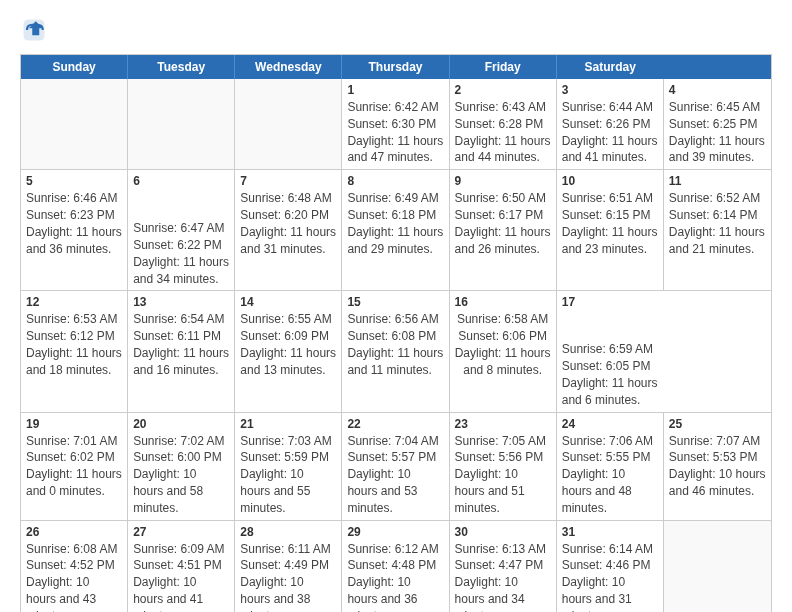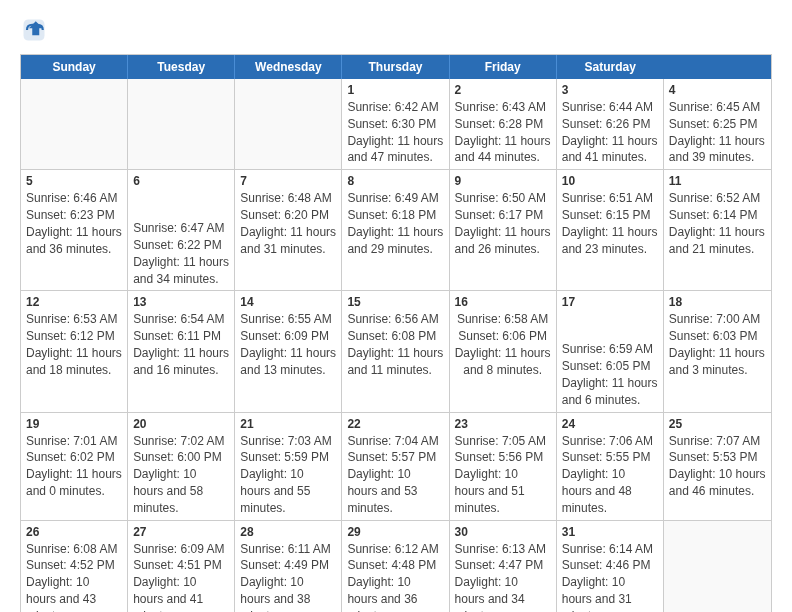--- a/index.html
+++ b/index.html
@@ -246,26 +246,20 @@
             <div class="day-info" style="white-space: pre-line; text-align: center;">Sunrise: 6:58 AM
 Sunset: 6:06 PM
 Daylight: 11 hours and 8 minutes.</div>
           </div>
           <div class="day-cell">
             <span class="day-number">17</span>
             <div class="day-info" style="white-space: pre-line; margin-top: 32px;">Sunrise: 6:59 AM
 Sunset: 6:05 PM
 Daylight: 11 hours and 6 minutes.</div>
           </div>
-          <div class="day-cell">
-            <span class="day-number">18</span>
-            <div class="day-info" style="white-space: pre-line;">Sunrise: 7:00 AM
-Sunset: 6:03 PM
-Daylight: 11 hours and 3 minutes.</div>
-          </div>
         </div>
         <div class="week-row">
           <div class="day-cell">
             <span class="day-number">19</span>
             <div class="day-info" style="white-space: pre-line;">Sunrise: 7:01 AM
 Sunset: 6:02 PM
 Daylight: 11 hours and 0 minutes.</div>
           </div>
           <div class="day-cell">
             <span class="day-number">20</span>

